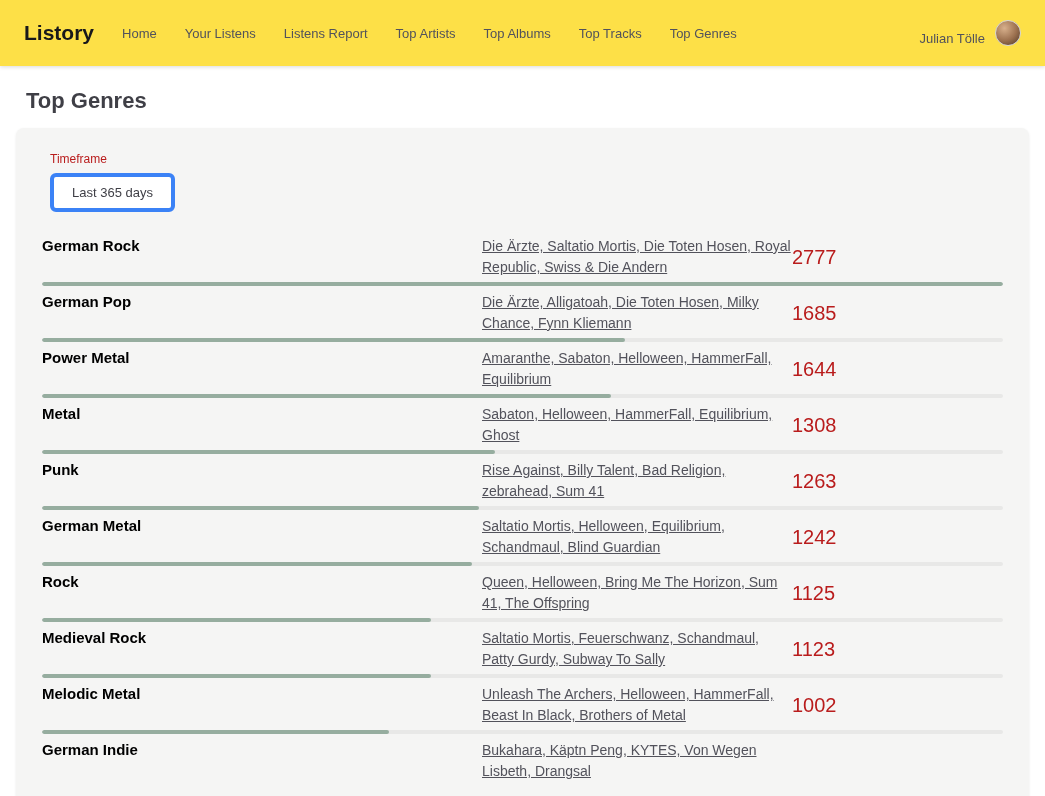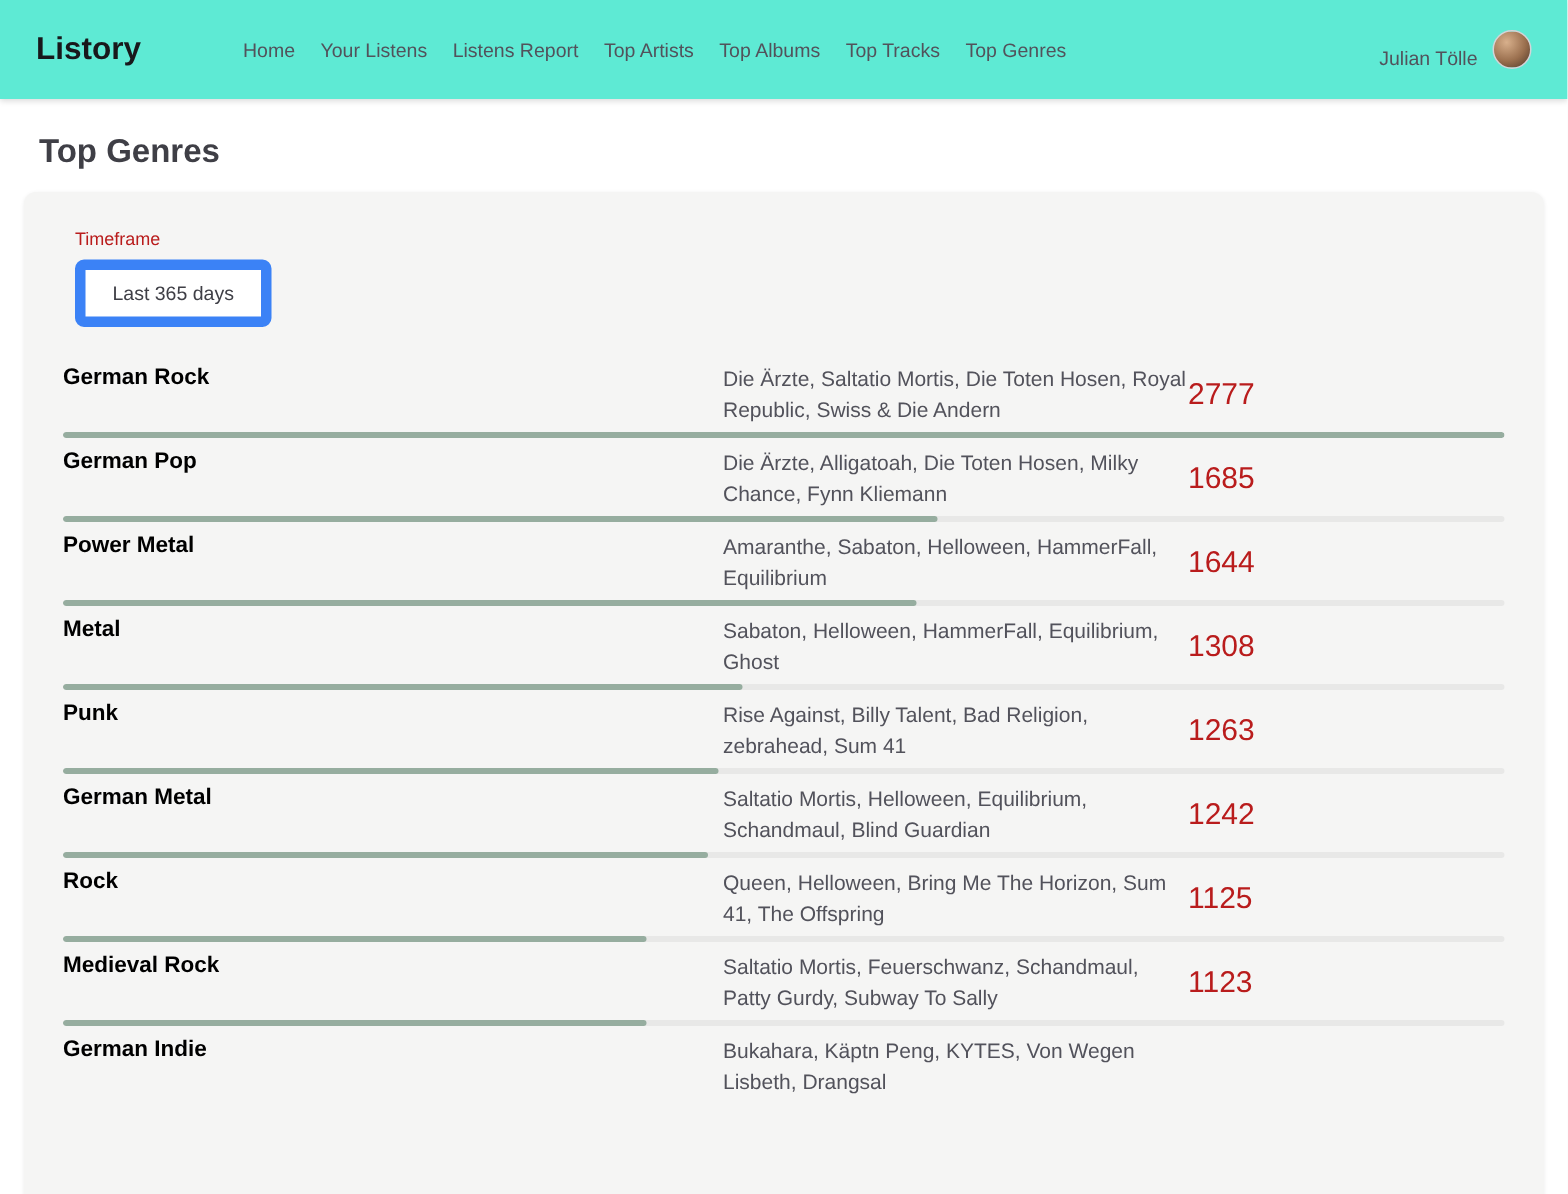--- a/index.html
+++ b/index.html
@@ -10,33 +10,33 @@
     background: #ffffff;
     font-family: "Liberation Sans", sans-serif;
     color: #3f3f46;
   }
   
   .navbar {
     height: 66px;
     display: flex;
     align-items: center;
     padding: 0 24px;
-    background: #5eead4;
+    background: #fde047;
     box-shadow: 0 1px 4px rgba(0,0,0,0.15);
     position: relative;
     z-index: 2;
   }
   .brand {
     font-size: 21px;
     font-weight: 700;
     color: #18181b;
     margin-right: 28px;
     cursor: pointer;
   }
-  .nav-links { display: flex; align-items: flex-start; gap: 17px; margin-left: 40px; }
+  .nav-links { display: flex; align-items: flex-start; gap: 28px; }
   .nav-link {
     font-size: 13px;
     color: #52525b;
     text-decoration: none;
     cursor: pointer;
     white-space: nowrap;
   }
   .user-area {
     margin-left: auto;
     display: flex;
@@ -68,21 +68,21 @@
     min-height: 700px;
   }
   .tf-label {
     font-size: 12px;
     color: #b91c1c;
     margin-left: 8px;
   }
   .tf-button {
     margin: 7px 0 0 8px;
     background: #ffffff;
-    border: 7px solid #3b82f6;
+    border: 4px solid #3b82f6;
     border-radius: 6px;
     padding: 8px 18px;
     font-size: 13px;
     font-family: "Liberation Sans", sans-serif;
     color: #3f3f46;
     cursor: pointer;
   }
   .rows { margin-top: 18px; }
   .row {
     display: grid;
@@ -99,20 +99,21 @@
     color: #000000;
     align-self: start;
     padding-top: 1px;
   }
   .artists {
     grid-area: artists;
     font-size: 14px;
     line-height: 21px;
     color: #52525b;
     align-self: start;
+    text-decoration: underline;
   }
   .count {
     grid-area: count;
     font-size: 20px;
     color: #b91c1c;
     text-align: left;
     padding-right: 52px;
     align-self: center;
   }
   .bar {
@@ -221,20 +222,28 @@
 
   <div class="row">
     <div class="genre">Medieval Rock</div>
     <div class="artists">Saltatio Mortis, Feuerschwanz, Schandmaul, Patty Gurdy, Subway To Sally</div>
     <div class="count">1123</div>
     <div class="bar">
       <div class="fill" style="width: 40.4393%; background: rgb(150, 173, 159);"></div>
     </div>
   </div>
 
+  <div class="row">
+    <div class="genre">Melodic Metal</div>
+    <div class="artists">Unleash The Archers, Helloween, HammerFall, Beast In Black, Brothers of Metal</div>
+    <div class="count">1002</div>
+    <div class="bar">
+      <div class="fill" style="width: 36.0821%; background: rgb(150, 173, 159);"></div>
+    </div>
+  </div>
 
   <div class="row">
     <div class="genre">German Indie</div>
     <div class="artists">Bukahara, Käptn Peng, KYTES, Von Wegen Lisbeth, Drangsal</div>
 
   </div>
 </div>
   </section>
 </main>
 

